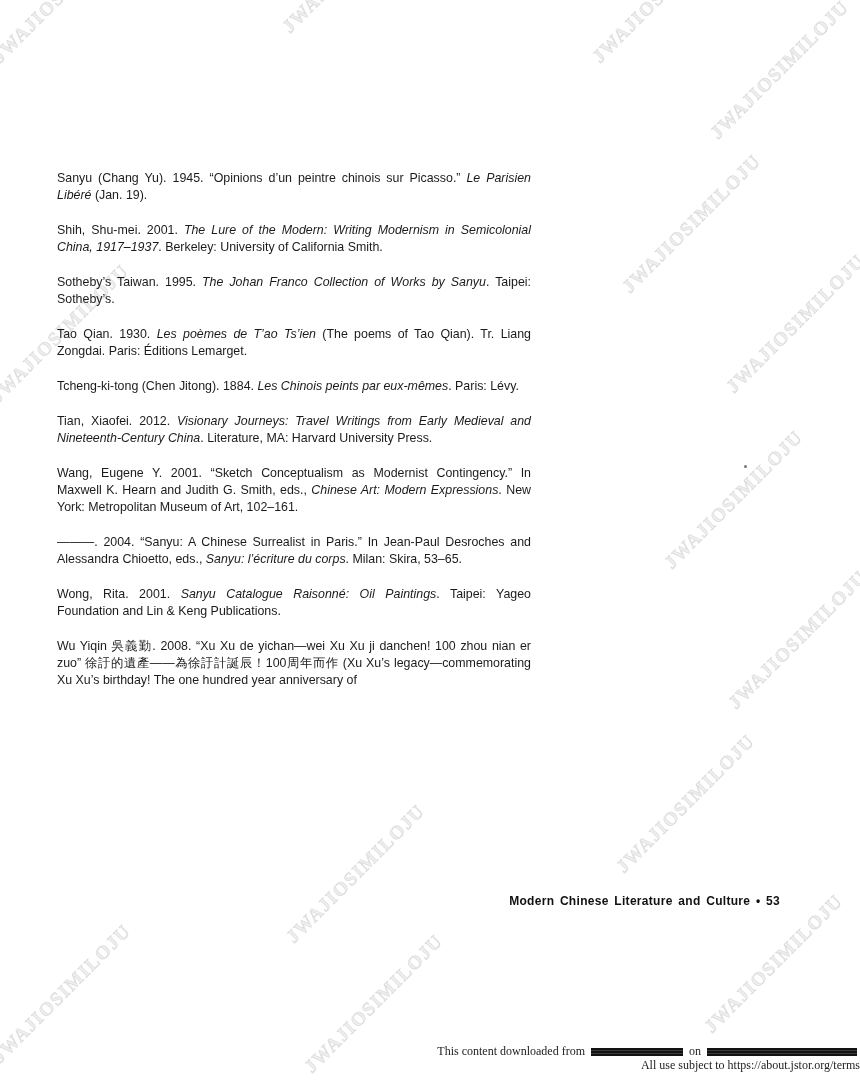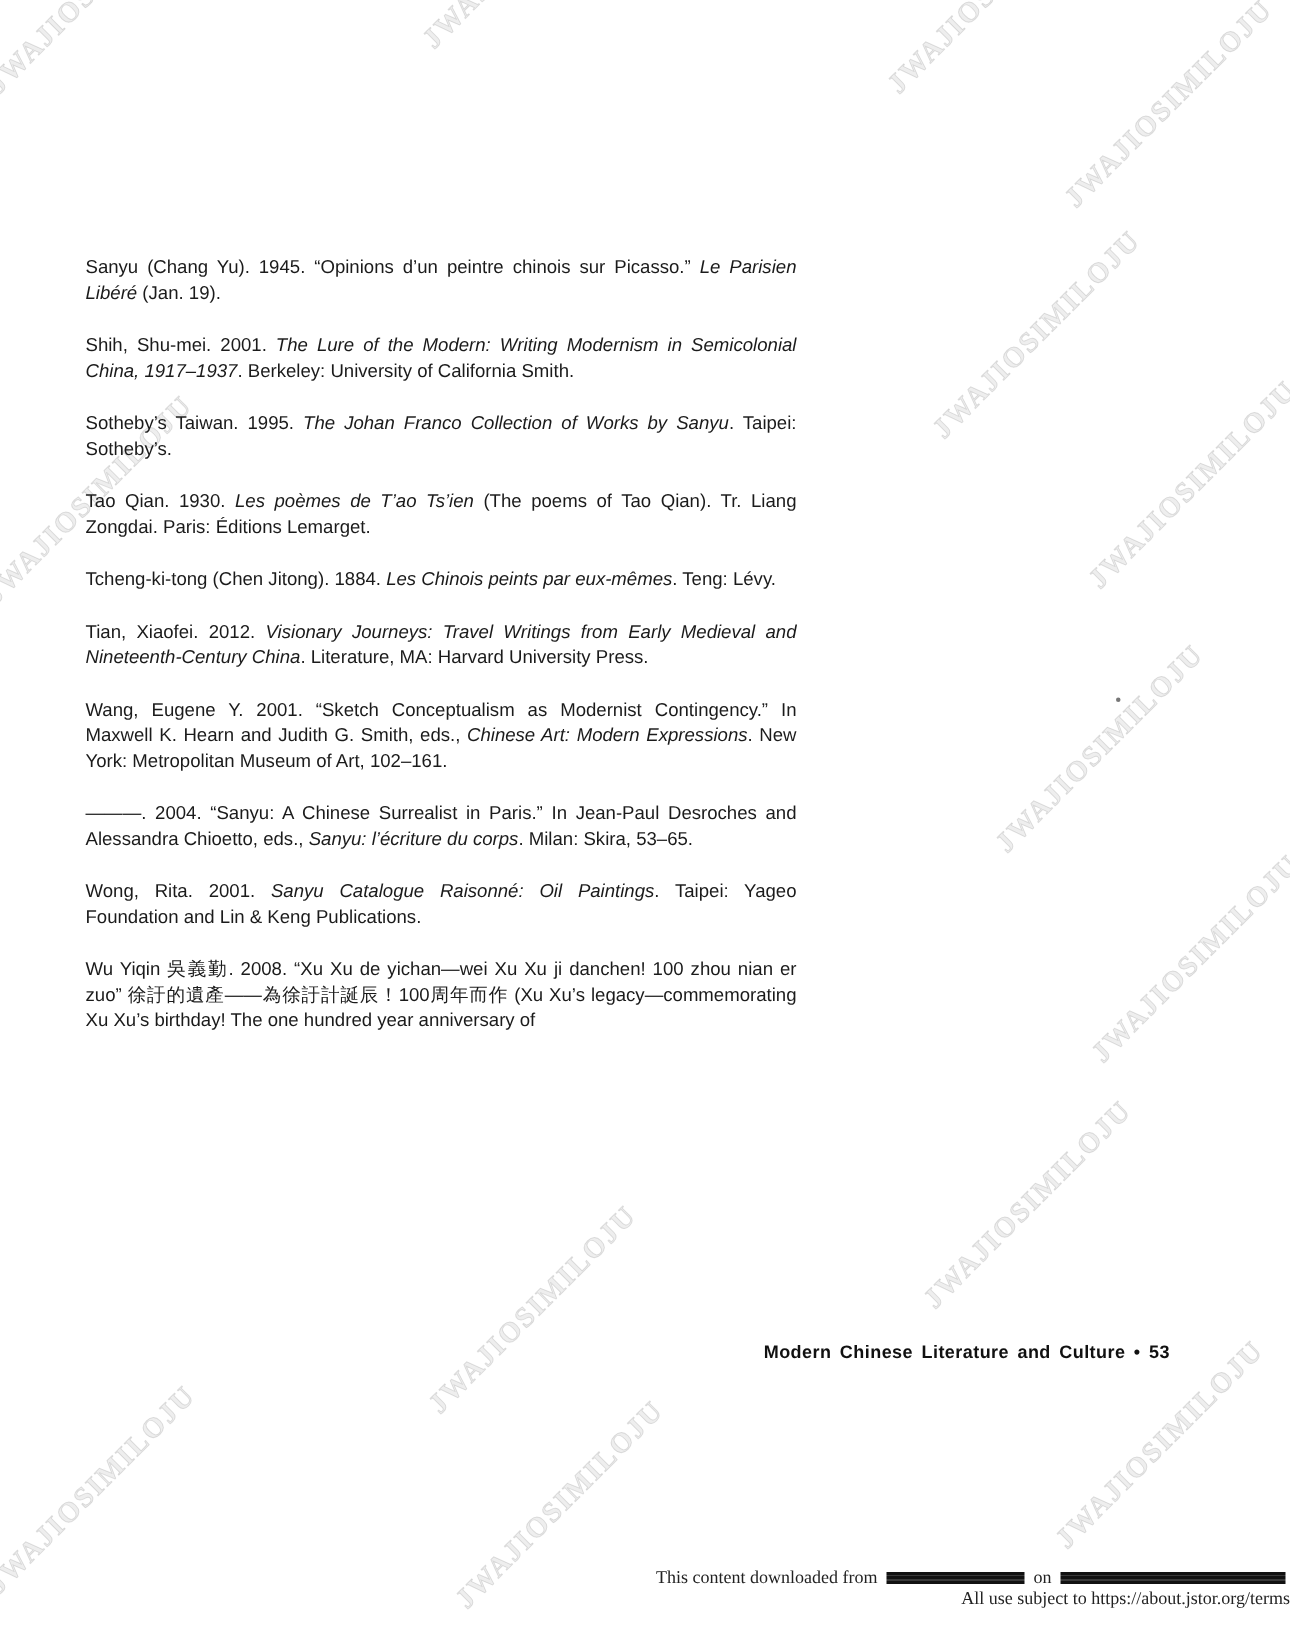--- a/index.html
+++ b/index.html
@@ -96,21 +96,21 @@
   <span class="wm" style="left:282px;  top:932px;">JWAJIOSIMILOJU</span>
   <span class="wm" style="left:700px;  top:1022px;">JWAJIOSIMILOJU</span>
   <span class="wm" style="left:300px;  top:1062px;">JWAJIOSIMILOJU</span>
   <span class="wm" style="left:-12px;  top:1052px;">JWAJIOSIMILOJU</span>
 
   <div class="bibliography">
       <p class="entry"><span>Sanyu (Chang Yu). 1945. “Opinions d’un peintre chinois sur Picasso.” </span><em>Le Parisien Libéré</em><span> (Jan. 19).</span></p>
       <p class="entry"><span>Shih, Shu-mei. 2001. </span><em>The Lure of the Modern: Writing Modernism in Semicolonial China, 1917–1937</em><span>. Berkeley: University of California Smith.</span></p>
       <p class="entry"><span>Sotheby’s Taiwan. 1995. </span><em>The Johan Franco Collection of Works by Sanyu</em><span>. Taipei: Sotheby’s.</span></p>
       <p class="entry"><span>Tao Qian. 1930. </span><em>Les poèmes de T’ao Ts’ien</em><span> (The poems of Tao Qian). Tr. Liang Zongdai. Paris: Éditions Lemarget.</span></p>
-      <p class="entry"><span>Tcheng-ki-tong (Chen Jitong). 1884. </span><em>Les Chinois peints par eux-mêmes</em><span>. Teng: Lévy.</span></p>
+      <p class="entry"><span>Tcheng-ki-tong (Chen Jitong). 1884. </span><em>Les Chinois peints par eux-mêmes</em><span>. Paris: Lévy.</span></p>
       <p class="entry"><span>Tian, Xiaofei. 2012. </span><em>Visionary Journeys: Travel Writings from Early Medieval and Nineteenth-Century China</em><span>. Literature, MA: Harvard University Press.</span></p>
       <p class="entry"><span>Wang, Eugene Y. 2001. “Sketch Conceptualism as Modernist Contingency.” In Maxwell K. Hearn and Judith G. Smith, eds., </span><em>Chinese Art: Modern Expressions</em><span>. New York: Metropolitan Museum of Art, 102–161.</span></p>
       <p class="entry"><span>———. 2004. “Sanyu: A Chinese Surrealist in Paris.” In Jean-Paul Desroches and Alessandra Chioetto, eds., </span><em>Sanyu: l’écriture du corps</em><span>. Milan: Skira, 53–65.</span></p>
       <p class="entry"><span>Wong, Rita. 2001. </span><em>Sanyu Catalogue Raisonné: Oil Paintings</em><span>. Taipei: Yageo Foundation and Lin &amp; Keng Publications.</span></p>
       <p class="entry"><span>Wu Yiqin 吳義勤. 2008. “Xu Xu de yichan—wei Xu Xu ji danchen! 100 zhou nian er zuo” 徐訏的遺產——為徐訏計誕辰！100周年而作 (Xu Xu’s legacy—commemorating Xu Xu’s birthday! The one hundred year anniversary of</span></p>
     </div>
 
   <div class="speck"></div>
 
   <div class="journal-footer">Modern Chinese Literature and Culture • 53</div>

